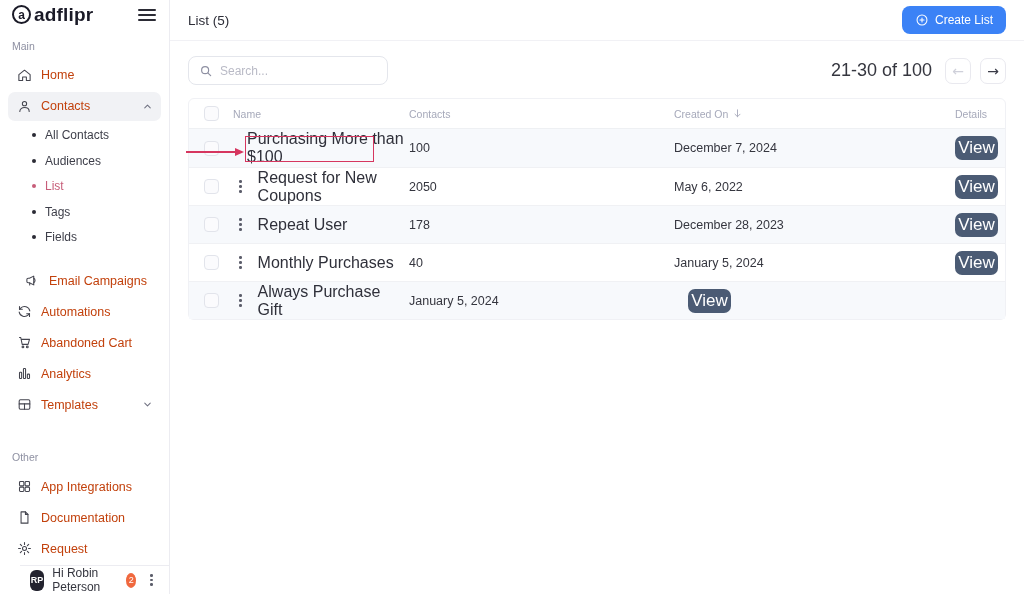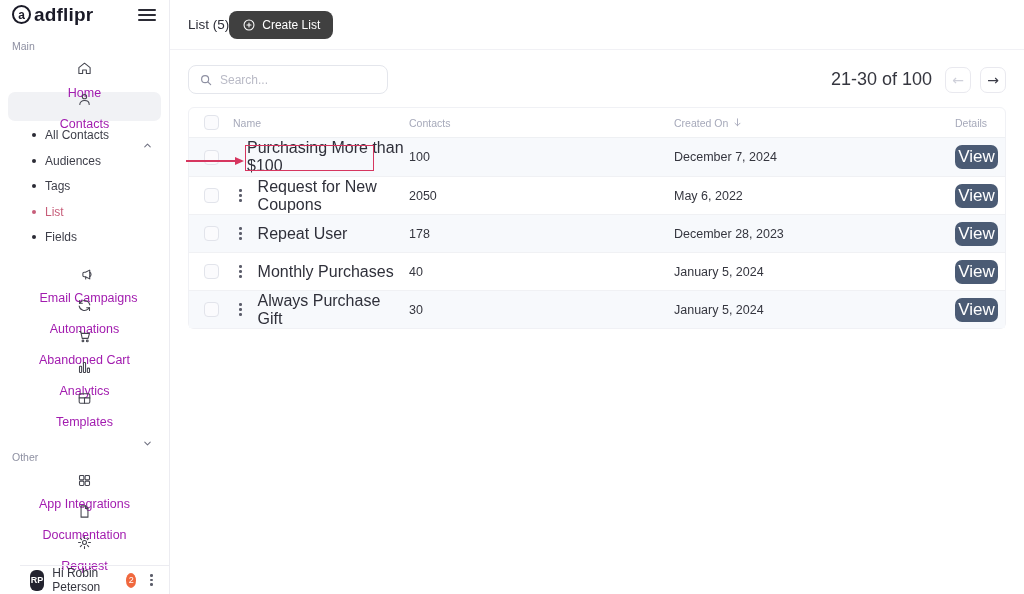--- a/index.html
+++ b/index.html
@@ -30,21 +30,21 @@
   .logo-text { font-size:19px; font-weight:bold; color:#1a1a27; letter-spacing:.2px; }
   .hamburger { width:20px; height:16px; display:flex; flex-direction:column; justify-content:space-between; padding:2px 1px; cursor:pointer; }
   .hamburger div { height:1.8px; background:#2b2b35; border-radius:2px; }
 
   .nav { flex:1; padding:4px 8px 0 8px; }
   .section-label { font-size:10.5px; color:#8e90a2; margin:6px 4px 9px 4px; }
   .section-label.other { margin-top:32px; }
   .nav-item {
     display:flex; align-items:center; gap:9px;
     height:29px; padding:0 8px; border-radius:7px;
-    font-size:12.5px; color:#a21caf; cursor:pointer; margin-bottom:2px;flex-direction:column;
+    font-size:12.5px; color:#c2410c; cursor:pointer; margin-bottom:2px;
   }
   .nav-item .ico { width:16px; height:16px; display:flex; align-items:center; justify-content:center; color:#44454f; flex-shrink:0; }
   .nav-item.active-parent { background:#f1f2f5; }
   .nav-item .chev { margin-left:auto; color:#6f7180; display:flex; }
   .nav-item.indent { padding-left:16px; }
   .sub-item {
     display:flex; align-items:center; gap:9px;
     height:25.5px; padding-left:24px; font-size:12px; color:#3d3e49; cursor:pointer;
   }
   .sub-item .bullet { width:4px; height:4px; border-radius:50%; background:#2b2b35; flex-shrink:0; }
@@ -65,27 +65,27 @@
     width:15px; height:15px; border-radius:50%; background:#f0683e;
     color:#fff; font-size:9px; display:flex; align-items:center; justify-content:center;
     margin-left:auto;
   }
   .kebab { display:flex; flex-direction:column; gap:2.2px; padding:3px 6px; cursor:pointer; }
   .kebab i { width:2.6px; height:2.6px; border-radius:50%; background:#5c5e6b; display:block; }
 
   
   .main { flex:1; display:flex; flex-direction:column; }
   .topbar {
-    height:50px; border-bottom:1px solid #f1f1f5;
-    display:flex; align-items:center; 
+    height:41px; border-bottom:1px solid #f1f1f5;
+    display:flex; align-items:center; justify-content:space-between;
     padding:0 18px;
   }
   .page-title { font-size:13.5px; color:#2d2e38; }
   .create-btn {
-    background:#404040; color:#fff; border:none; border-radius:8px;
+    background:#3b82f6; color:#fff; border:none; border-radius:8px;
     height:28px; padding:8px 13px; font-size:12px;
     display:flex; align-items:center; gap:6px; cursor:pointer;
     font-family:"Liberation Sans", sans-serif;
   }
 
   .toolbar {
     display:flex; align-items:center; justify-content:space-between;
     padding:15px 18px 13px 18px;
   }
   .search-box {
@@ -193,27 +193,27 @@
       </div>
 
       <div class="sub-item">
         <span class="bullet"></span>
         <span>All Contacts</span>
       </div>
       <div class="sub-item">
         <span class="bullet"></span>
         <span>Audiences</span>
       </div>
+      <div class="sub-item active">
+        <span class="bullet"></span>
+        <span>List</span>
+      </div>
       <div class="sub-item">
         <span class="bullet"></span>
         <span>Tags</span>
-      </div>
-      <div class="sub-item active">
-        <span class="bullet"></span>
-        <span>List</span>
       </div>
       <div class="sub-item">
         <span class="bullet"></span>
         <span>Fields</span>
       </div>
 
       <div class="nav-item indent" style="margin-top:16px;">
         <span class="ico">
           <svg width="15" height="15" viewBox="0 0 24 24" fill="none" stroke="currentColor" stroke-width="1.7" stroke-linecap="round" stroke-linejoin="round">
               <path d="M14 5v14l-7-3.5H5a2 2 0 0 1-2-2v-3a2 2 0 0 1 2-2h2z"></path>
@@ -446,20 +446,19 @@
             <div class="checkbox"></div>
           </div>
         <div class="cell-name">
           <span class="kebab">
               <i></i>
               <i></i>
               <i></i>
             </span>
           <span>Always Purchase Gift</span>
         </div>
-        <div class="cell-num">30</div>
         <div class="cell-date">January 5, 2024</div>
         <div class="cell-details"><button class="view-btn">View</button></div>
       </div>
 
     </div>
   </main>
 </div>
 
 </body></html>

